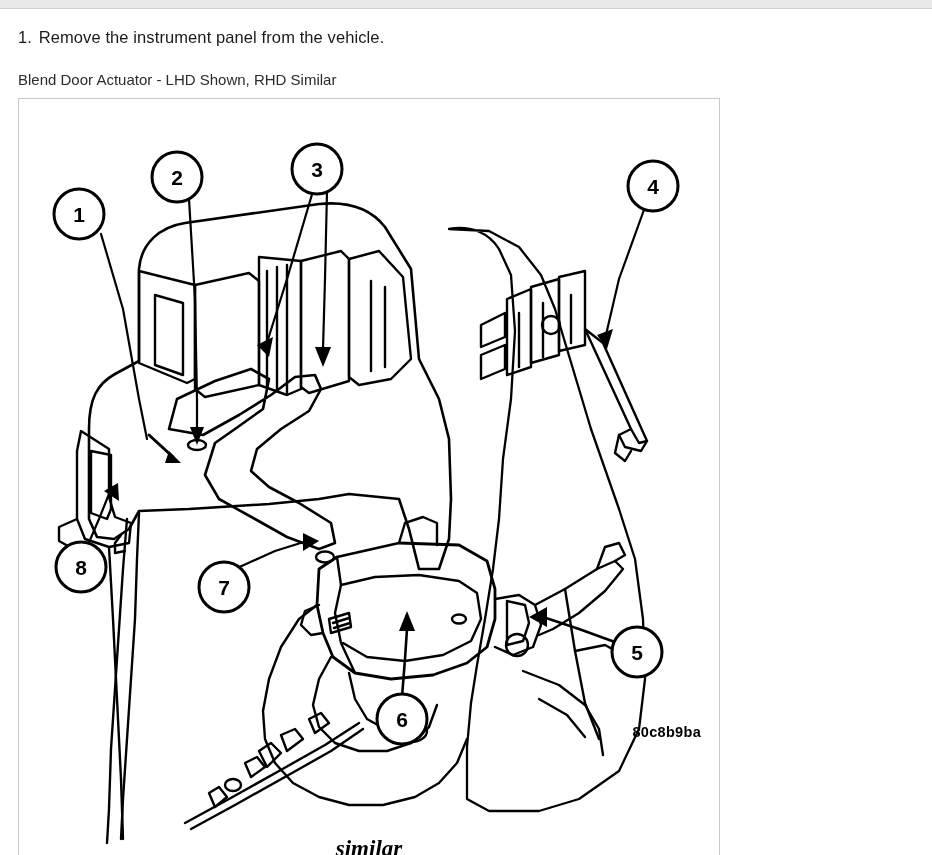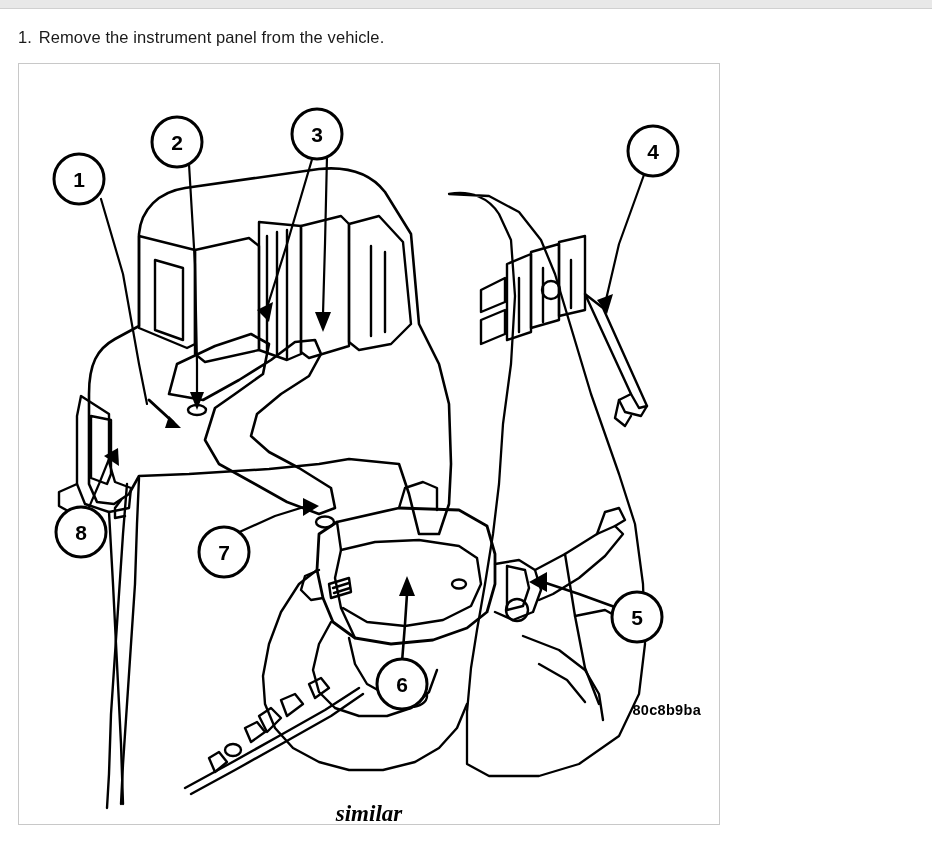--- a/index.html
+++ b/index.html
@@ -52,21 +52,21 @@
     background: #ffffff;
     overflow: hidden;
   }
   .figure-svg {
     position: absolute;
     top: 0; left: 0;
   }
   .fig-id {
     position: absolute;
     right: 18px;
-    top: 638px;
+    top: 625px;
     font-family: "Liberation Sans", sans-serif;
     font-size: 14.5px;
     font-weight: bold;
     color: #000;
     letter-spacing: 0.3px;
   }
   .fig-title {
     position: absolute;
     left: 0;
     right: 0;
@@ -90,20 +90,21 @@
 
 <div class="topbar"></div>
 
 <div class="page">
 
   <div class="step-line">
     <span class="step-num">1.</span>
     <span>Remove the instrument panel from the vehicle.</span>
   </div>
 
+  <div class="fig-caption-top">Blend Door Actuator - LHD Shown, RHD Similar</div>
 
   <div class="figure-box">
 
     <svg class="figure-svg" width="698" height="758" viewBox="0 0 698 758">
       <g fill="none" stroke="#000" stroke-width="2.4" stroke-linejoin="round" stroke-linecap="round">
 
         <path d="M70 330 C70 300 78 285 96 275 L120 262 L120 170 C122 145 140 128 166 124 L300 105 C330 102 352 110 366 128 L392 170 L400 260
                  L420 300 L430 340 L432 400 L430 440 L420 470 L400 470 L390 430 L380 400
                  L330 395 L300 400 L250 405 L170 410 L120 412 L110 430 L95 440 L78 438 L70 420 Z" stroke-width="2.6"></path>
 

